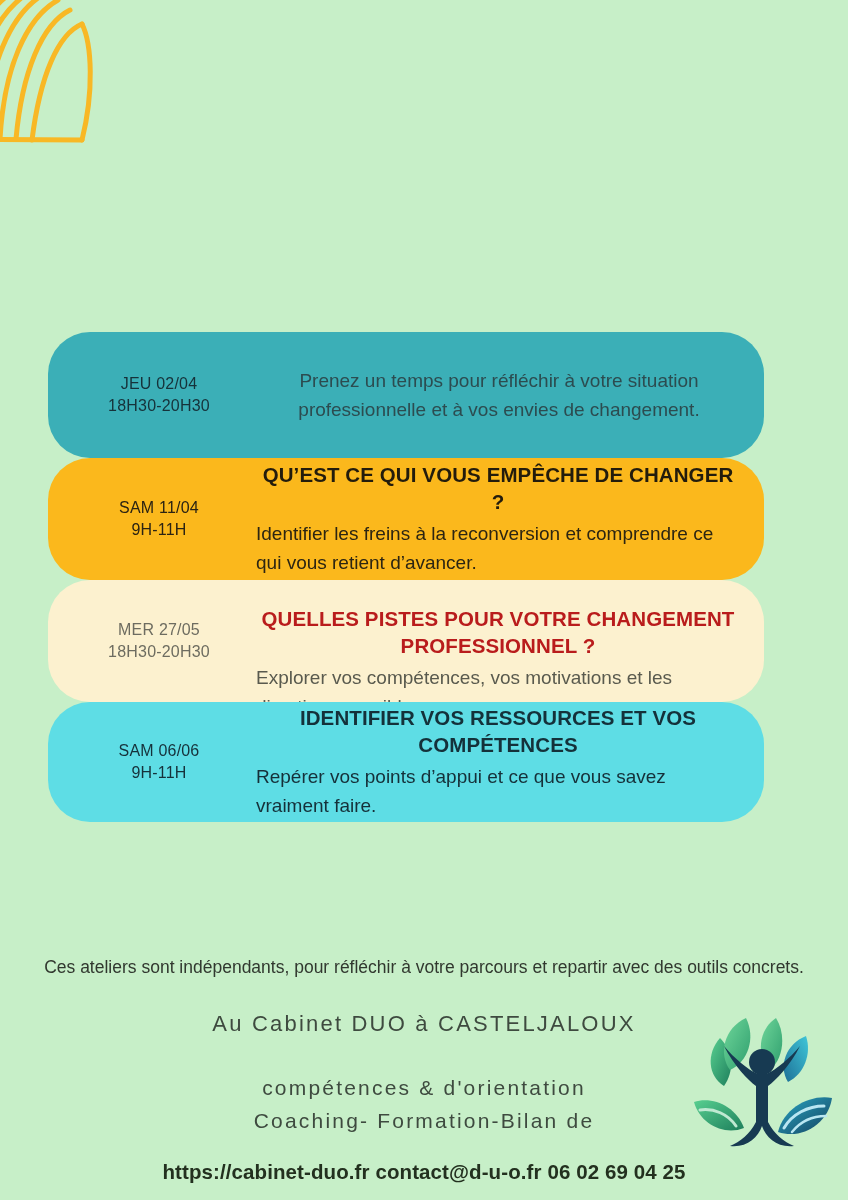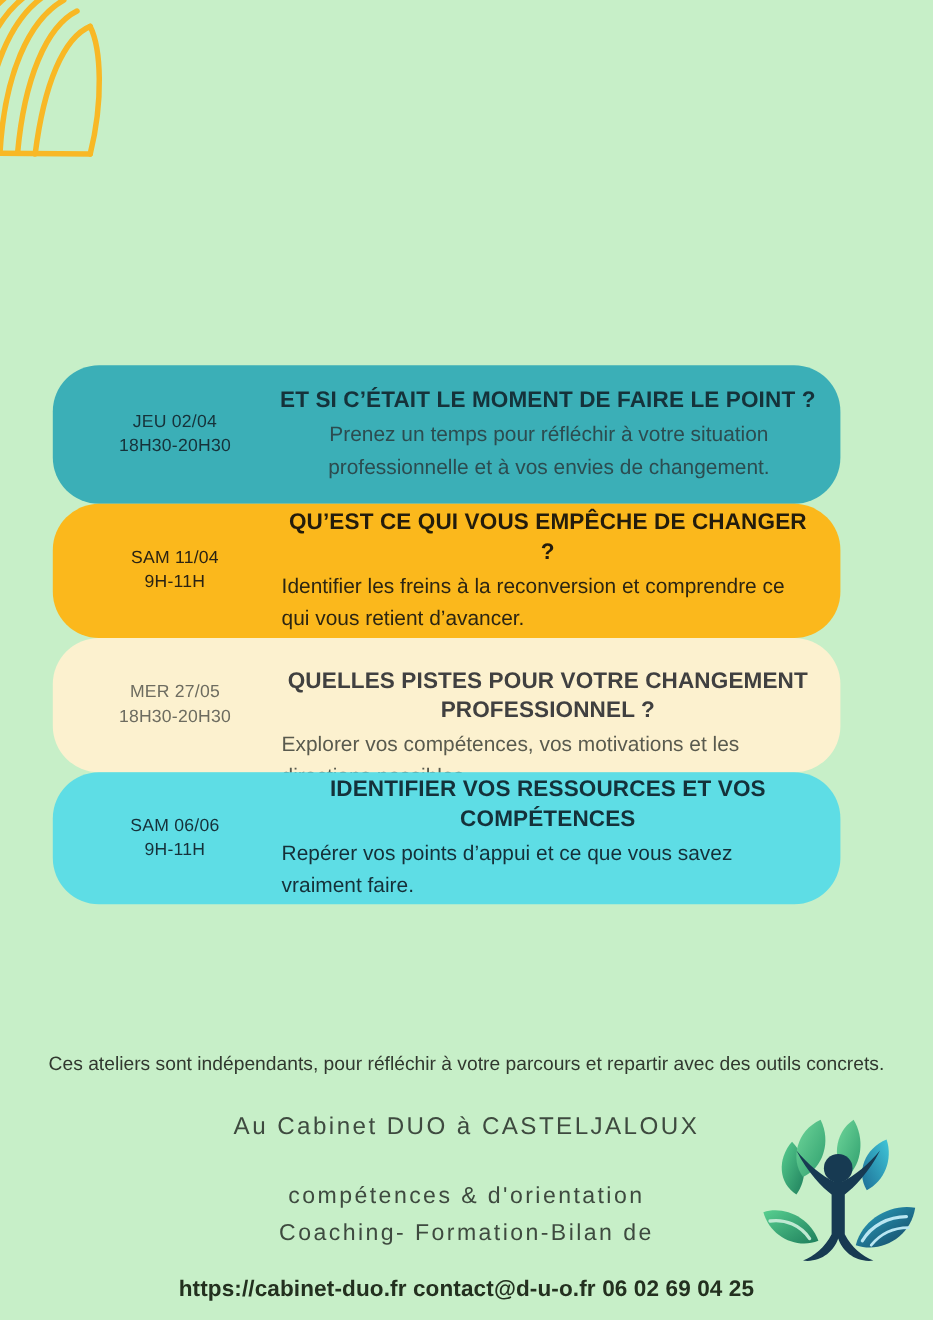--- a/index.html
+++ b/index.html
@@ -129,21 +129,21 @@
   .card-1 .card-title { color: #15323a; }
   .card-1 .card-desc { color: #2c4c50; text-align: center; }
 
   .card-2 { background: #fbb81c; height: 122px; margin-top: 40px; }
   .card-2 .card-date { color: #2b2313; }
   .card-2 .card-title { color: #231c0c; }
   .card-2 .card-desc { color: #2c2512; }
 
   .card-3 { background: #fcf1cf; height: 122px; margin-top: 40px; }
   .card-3 .card-date { color: #6d6c60; }
-  .card-3 .card-title { color: #404040; margin-top: 44px; }
+  .card-3 .card-title { color: #b91c1c; margin-top: 44px; }
   .card-3 .card-desc { color: #595a4e; }
 
   .card-4 { background: #5eddE5; height: 120px; margin-top: 40px; }
   .card-4 .card-date { color: #16313a; }
   .card-4 .card-title { color: #14313a; }
   .card-4 .card-desc { color: #153039; }
 
   
   .footer {
     position: absolute;
@@ -213,21 +213,20 @@
 
 
   <div class="cards">
 
     <div class="card card-1">
       <div class="card-date">
         <span class="d-line">JEU 02/04</span>
         <span class="d-line">18H30-20H30</span>
       </div>
       <div class="card-body">
-        <div class="card-title">ET SI C’ÉTAIT LE MOMENT DE FAIRE LE POINT ?</div>
         <div class="card-desc">Prenez un temps pour réfléchir à votre situation professionnelle et à vos envies de changement.</div>
       </div>
     </div>
 
     <div class="card card-2">
       <div class="card-date">
         <span class="d-line">SAM 11/04</span>
         <span class="d-line">9H-11H</span>
       </div>
       <div class="card-body">

